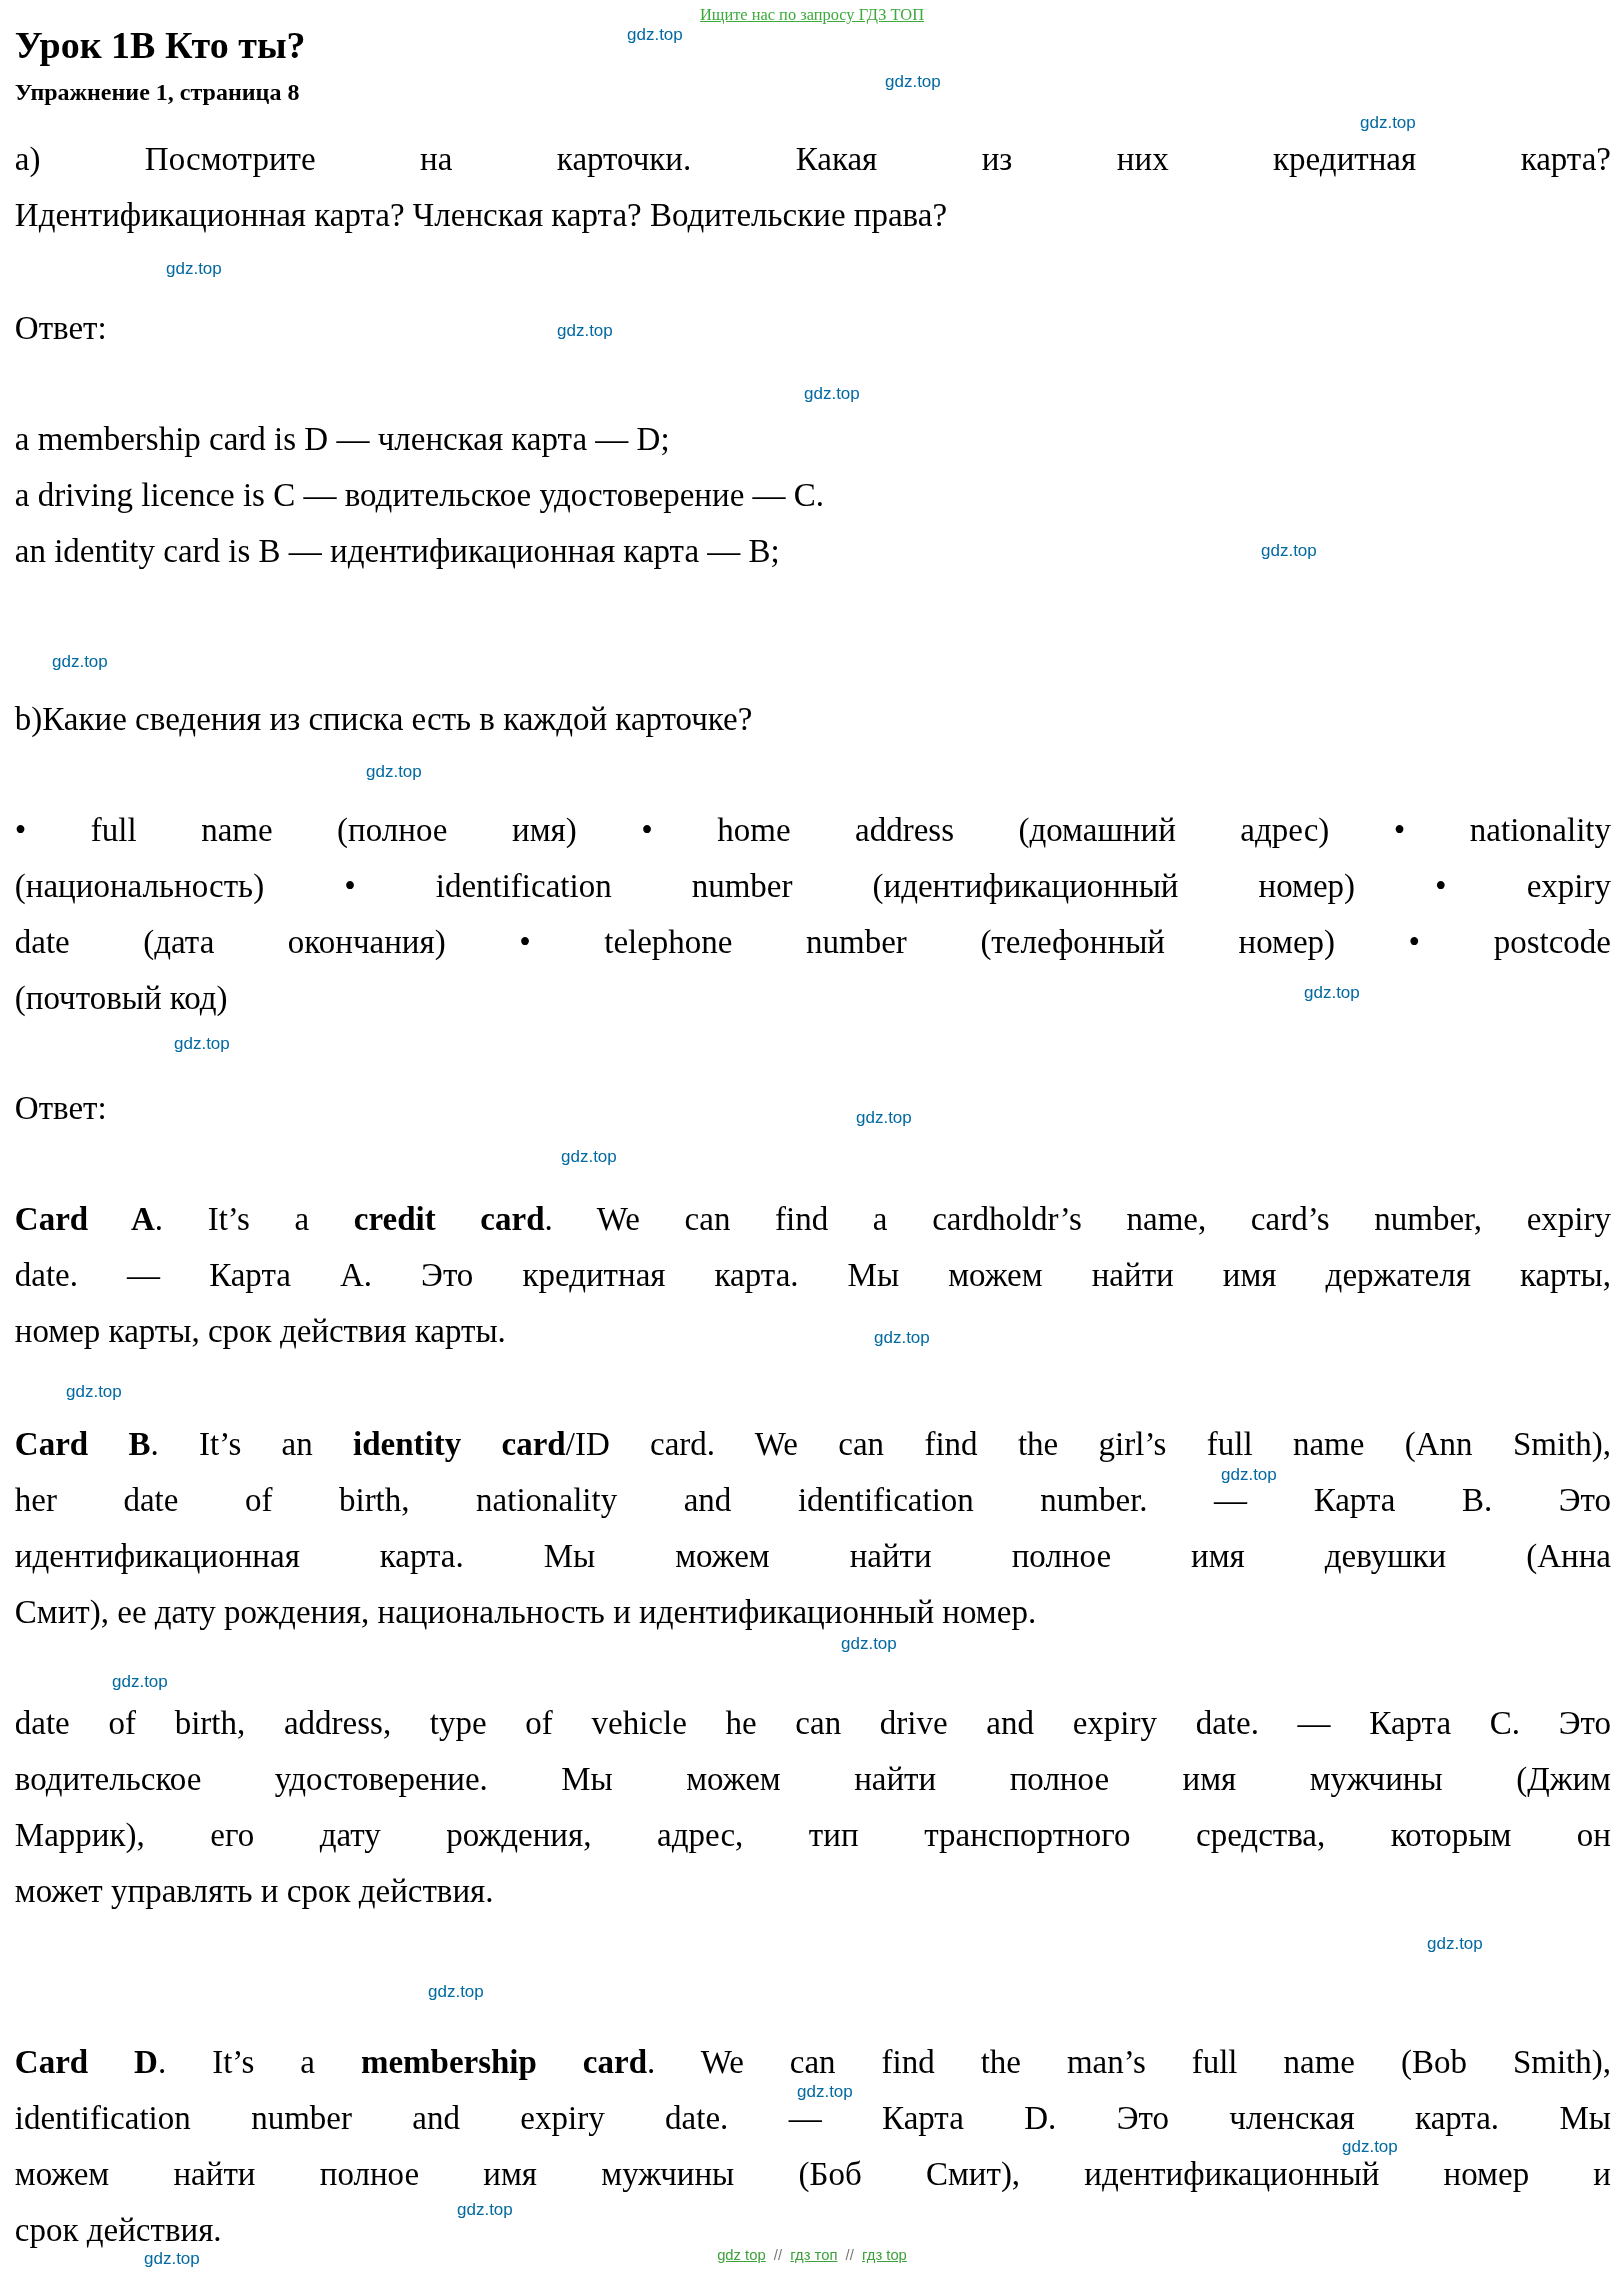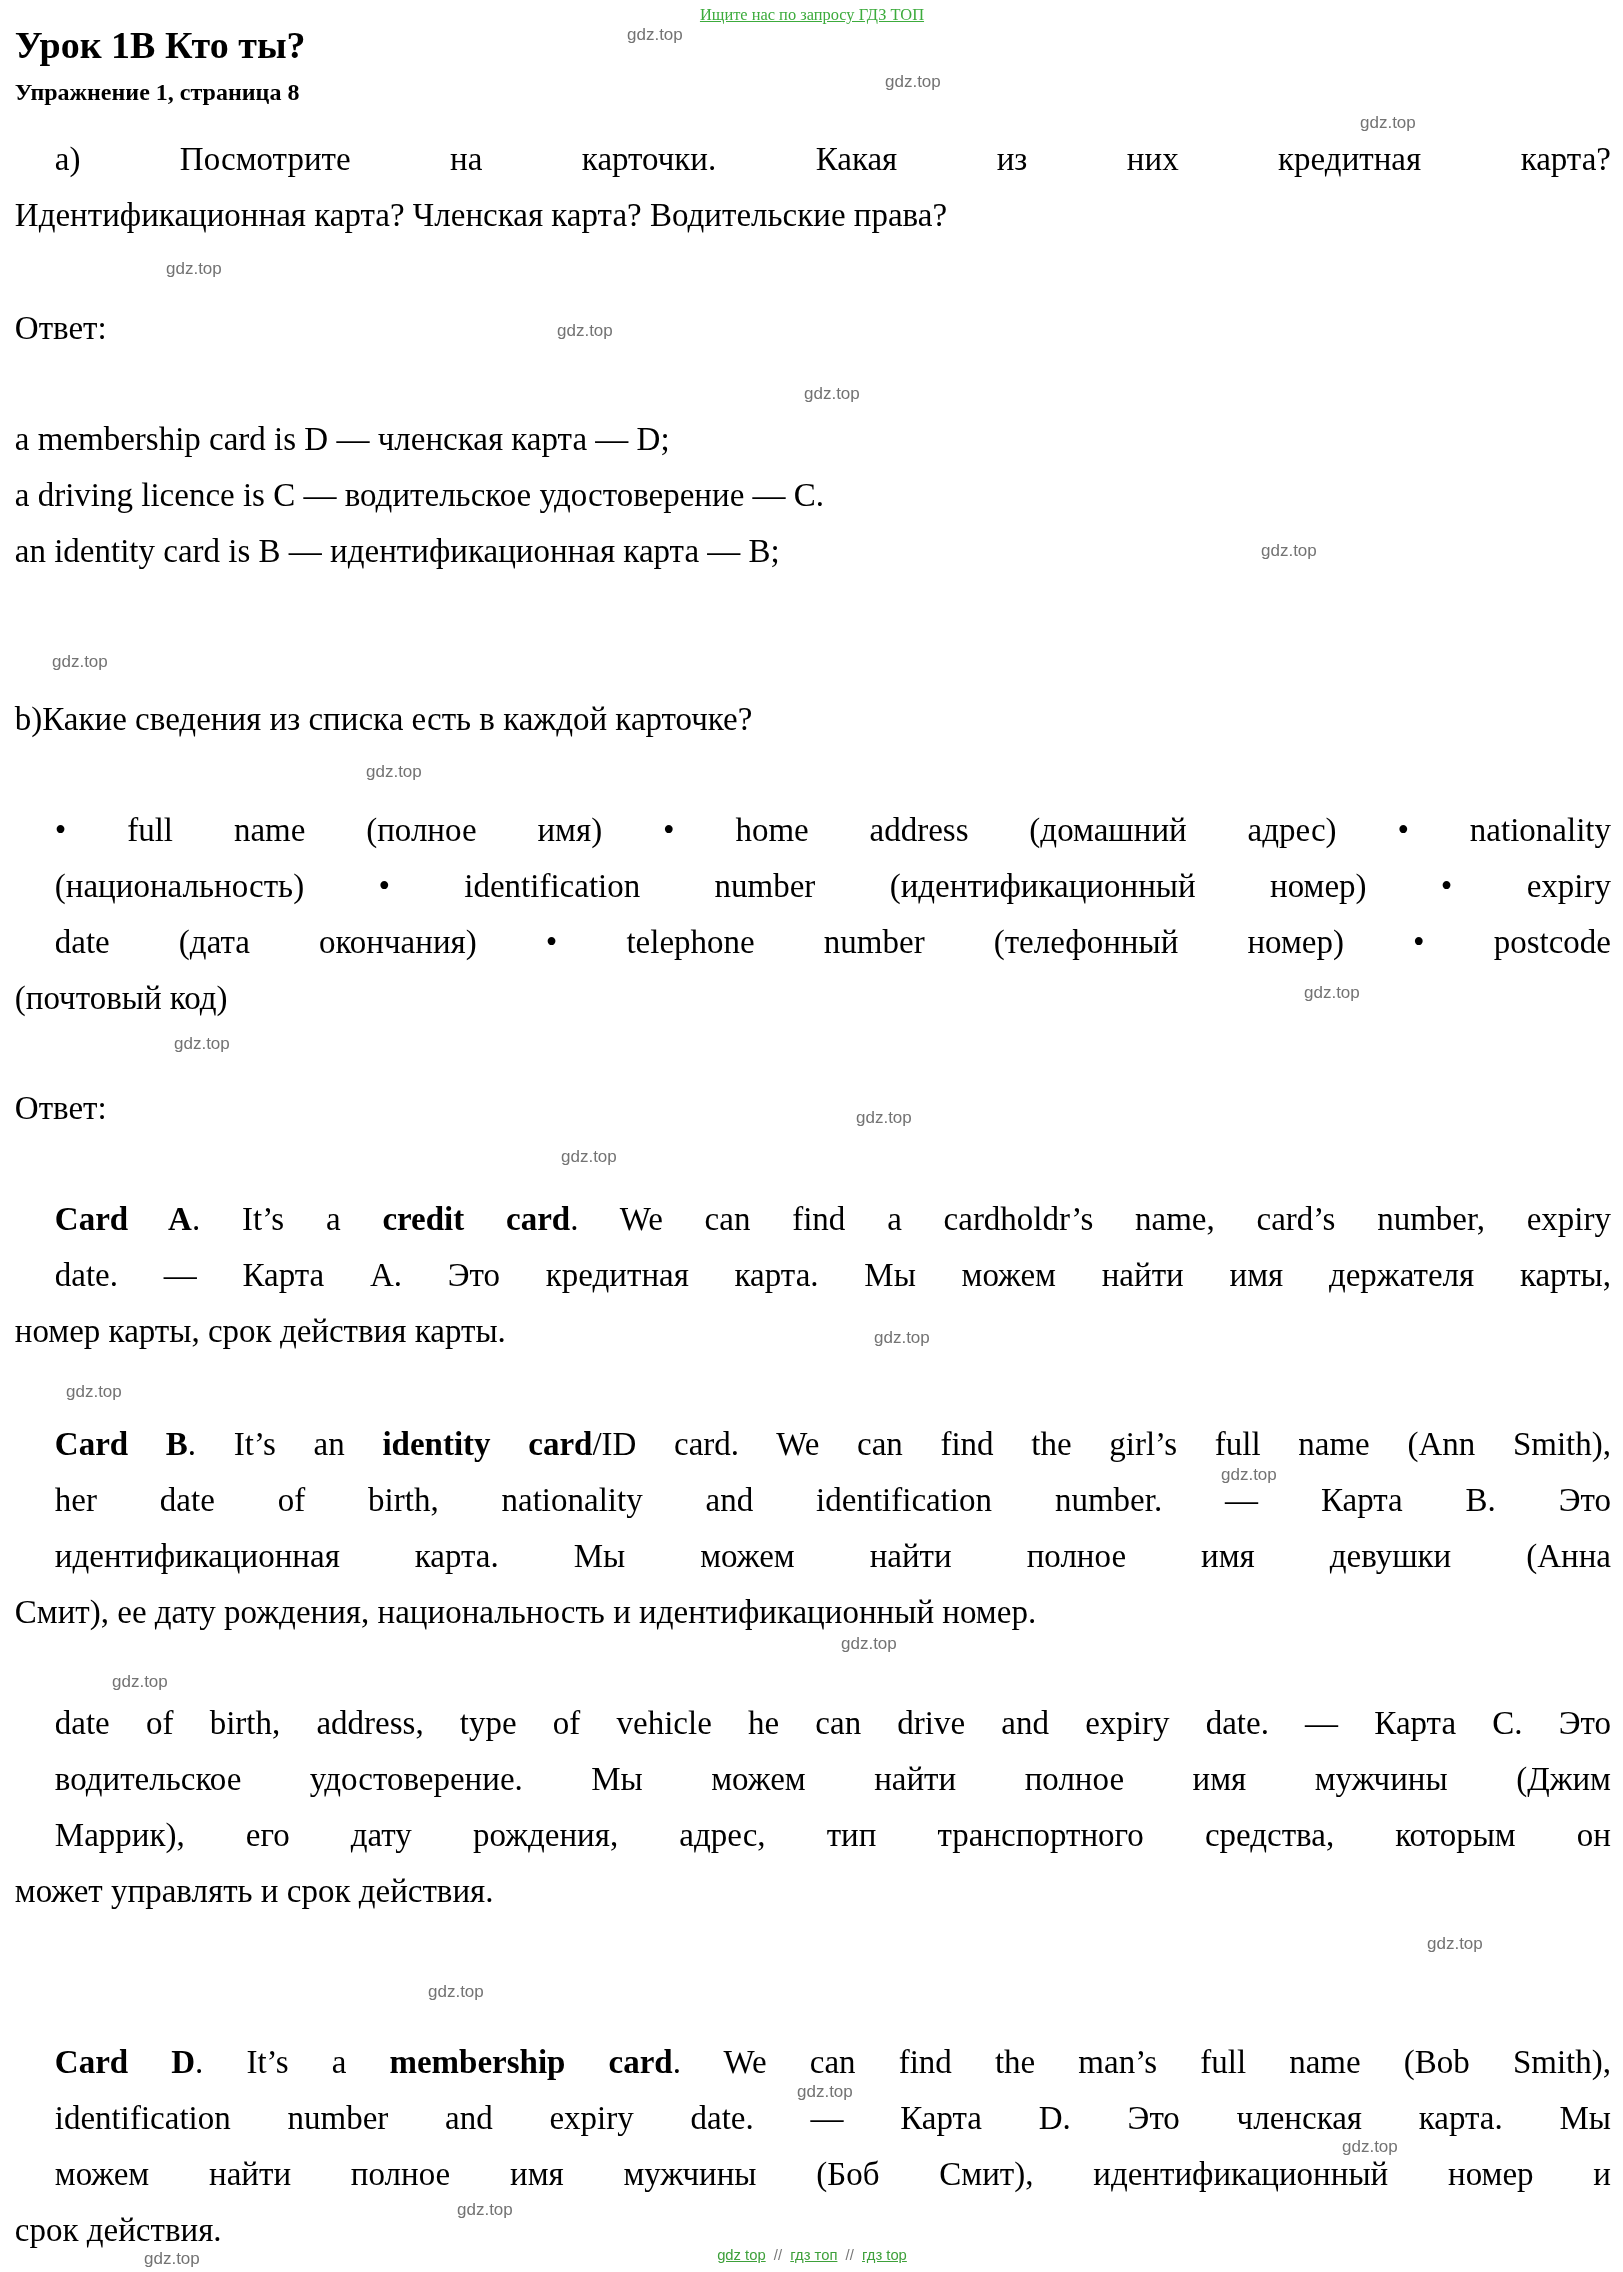--- a/index.html
+++ b/index.html
@@ -43,28 +43,27 @@
     position: absolute;
     left: 14.8px;
     right: 13px;
     font-size: 33px;
     line-height: 56px;
   }
   .line { text-align: left; }
   .just {
     text-align: justify;
     text-align-last: justify;
-    margin-left: 40px;
   }
   .block b { font-weight: 700; }
   .wm {
     position: absolute;
     font-family: "Liberation Sans", sans-serif;
     font-size: 17px;
-    color: #737373;
+    color: #0369a1;
     white-space: nowrap;
   }
   .footer {
     position: absolute;
     top: 2247px;
     left: 0;
     width: 100%;
     text-align: center;
     font-family: "Liberation Sans", sans-serif;
     font-size: 14.8px;

